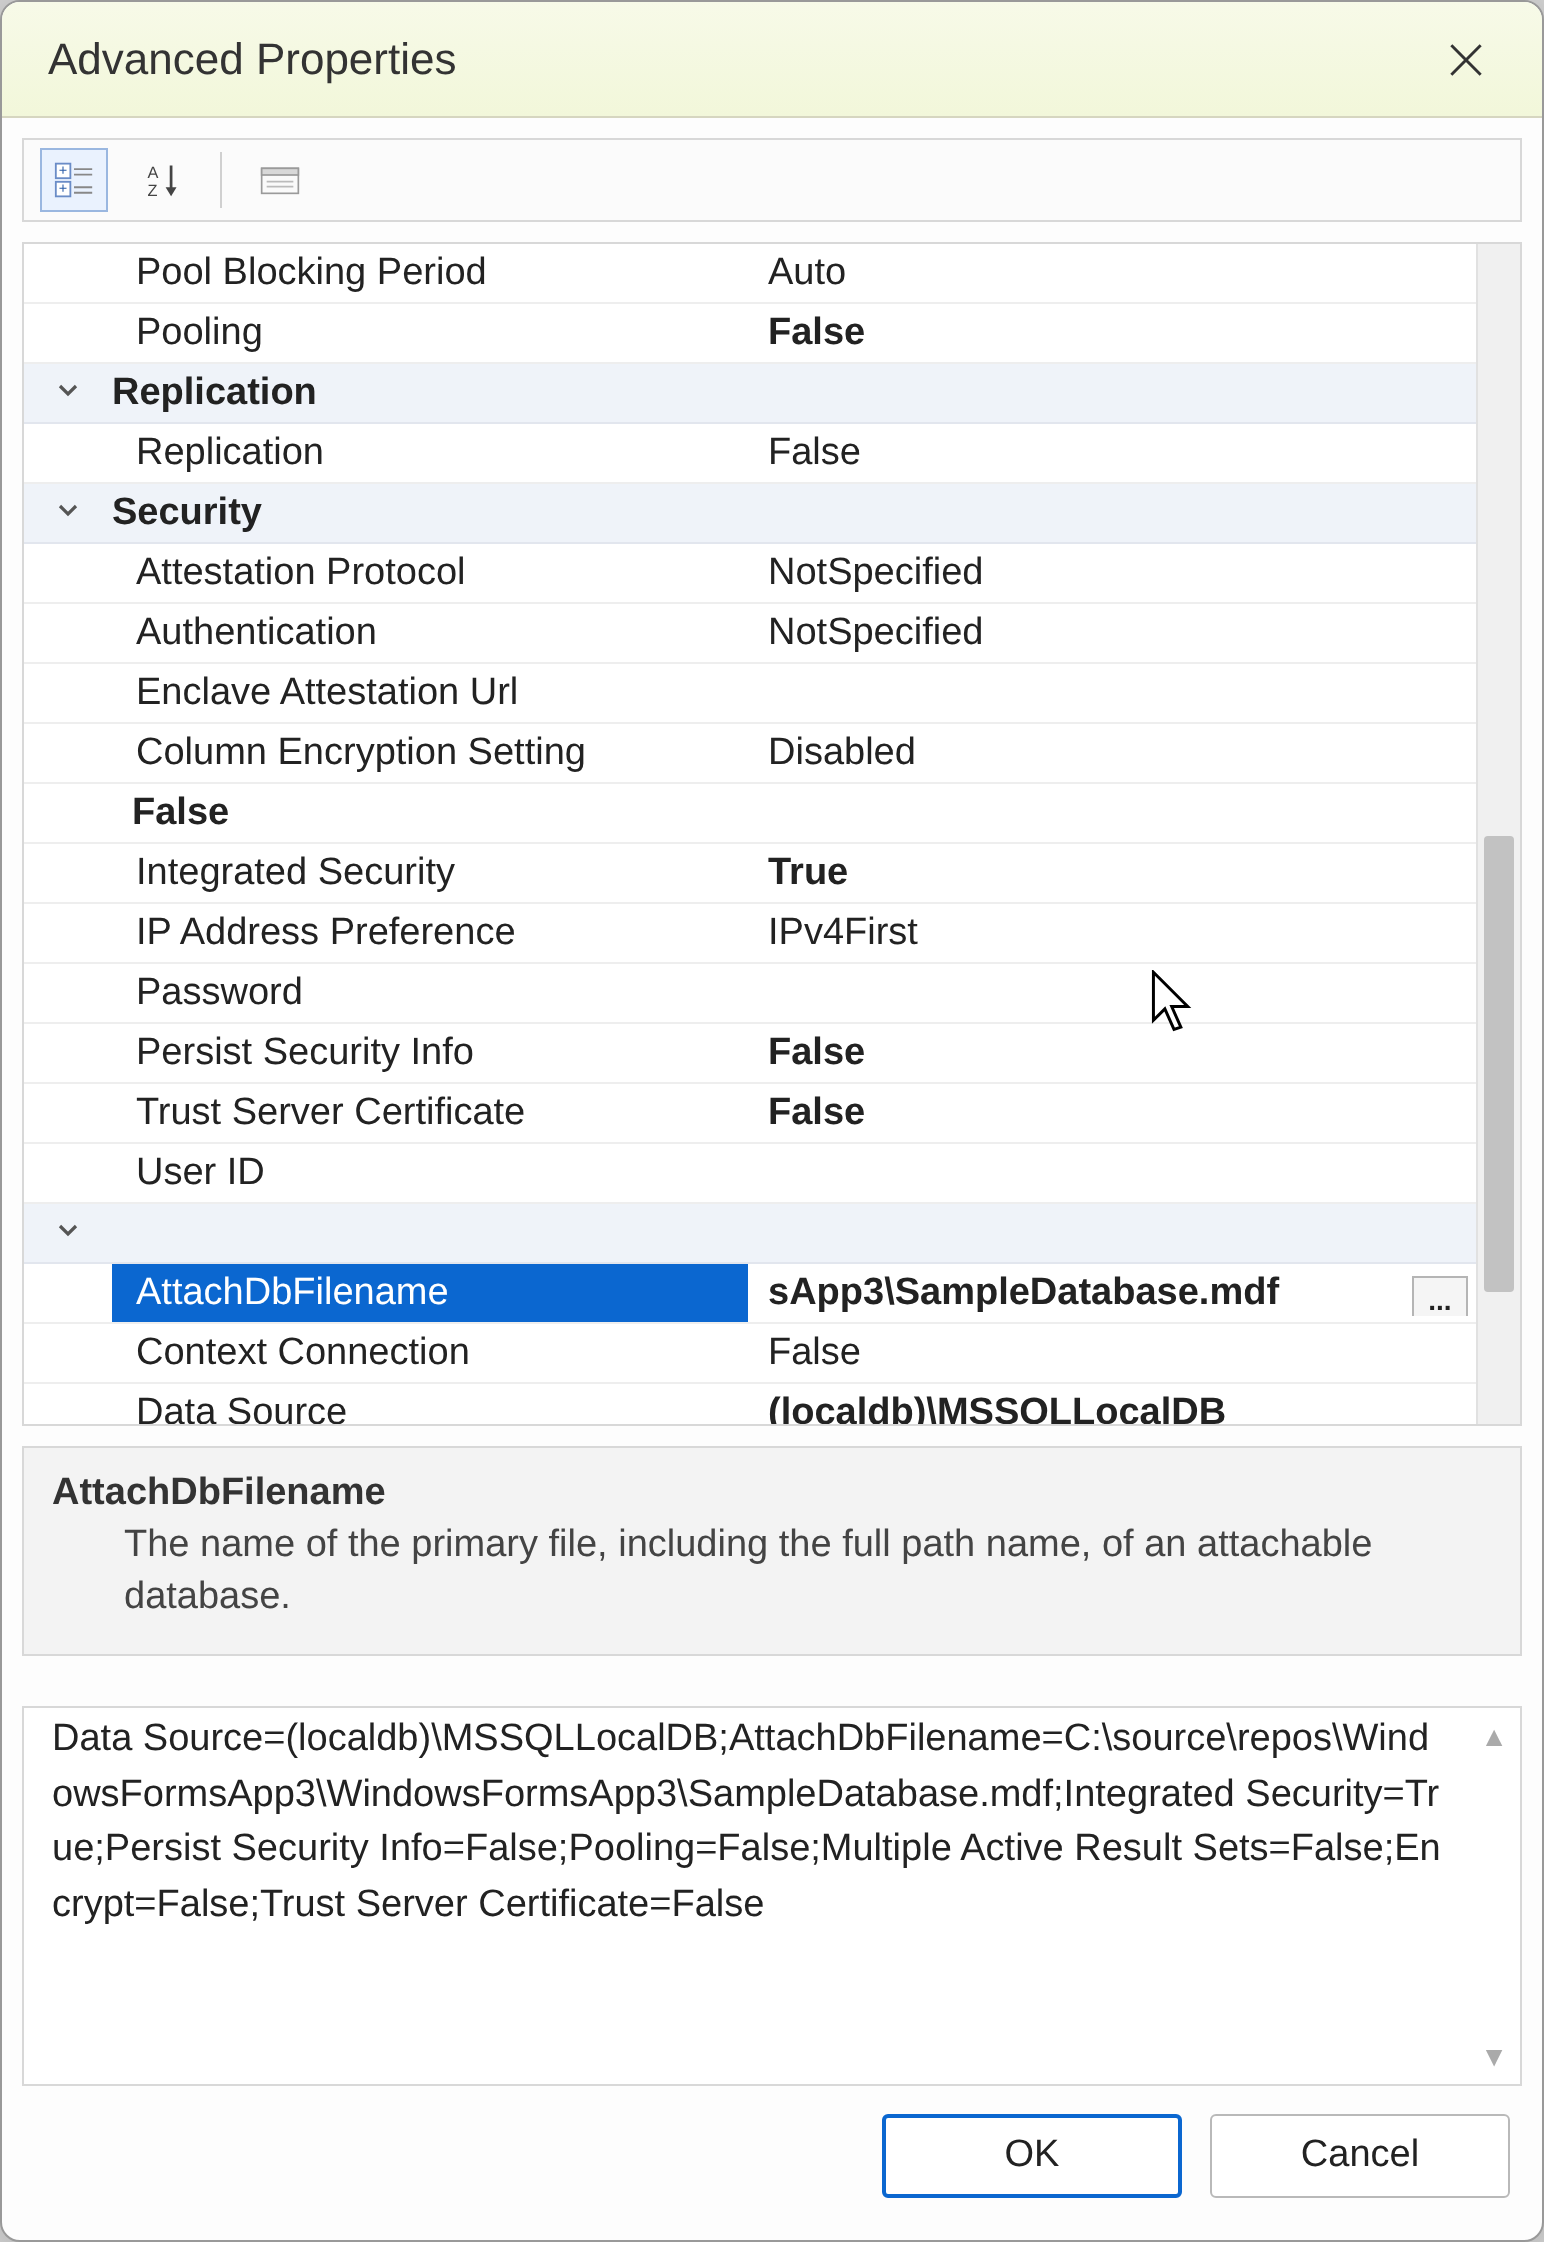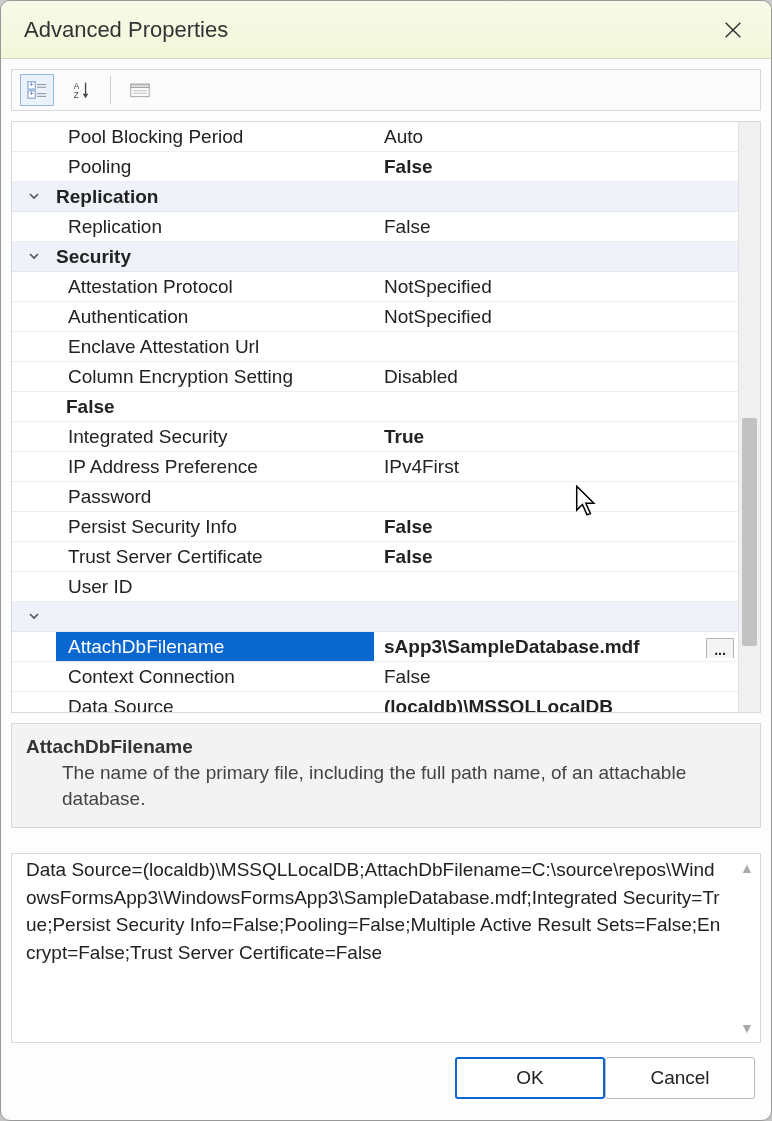--- a/index.html
+++ b/index.html
@@ -63,21 +63,21 @@
 
   .conn-pane {
     border:1px solid #d8d8d8; background:#fff; padding:2px 14px 10px 14px;
     font-size:19px; color:#222; height:190px; position:relative;margin-top:15px;
   }
   .conn-text { line-height:1.45; word-break:break-all; white-space:normal; padding-right:22px; }
   .mini-scroll { position:absolute; right:3px; top:6px; bottom:6px; width:20px; }
   .mini-up, .mini-down { position:absolute; left:0; right:0; font-size:14px; color:#aaa; text-align:center; user-select:none; }
   .mini-up { top:0; } .mini-down { bottom:0; }
 
-  .button-row { display:flex; justify-content:flex-end; padding:4px 6px 0 0;align-items:center; }
+  .button-row { display:flex; justify-content:flex-end; gap:14px; padding:4px 6px 0 0;align-items:center; }
   .btn {
     min-width:150px; height:42px; border:1px solid #b9b9b9; background:#fff;
     font-size:19px; color:#222; cursor:pointer; border-radius:3px;
   }
   .btn.primary { border:2px solid #0b67d0; }
 
   .cursor {
     position:absolute; left:572px; top:484px; pointer-events:none;
   }
   .cursor svg { width:28px; height:32px; }

